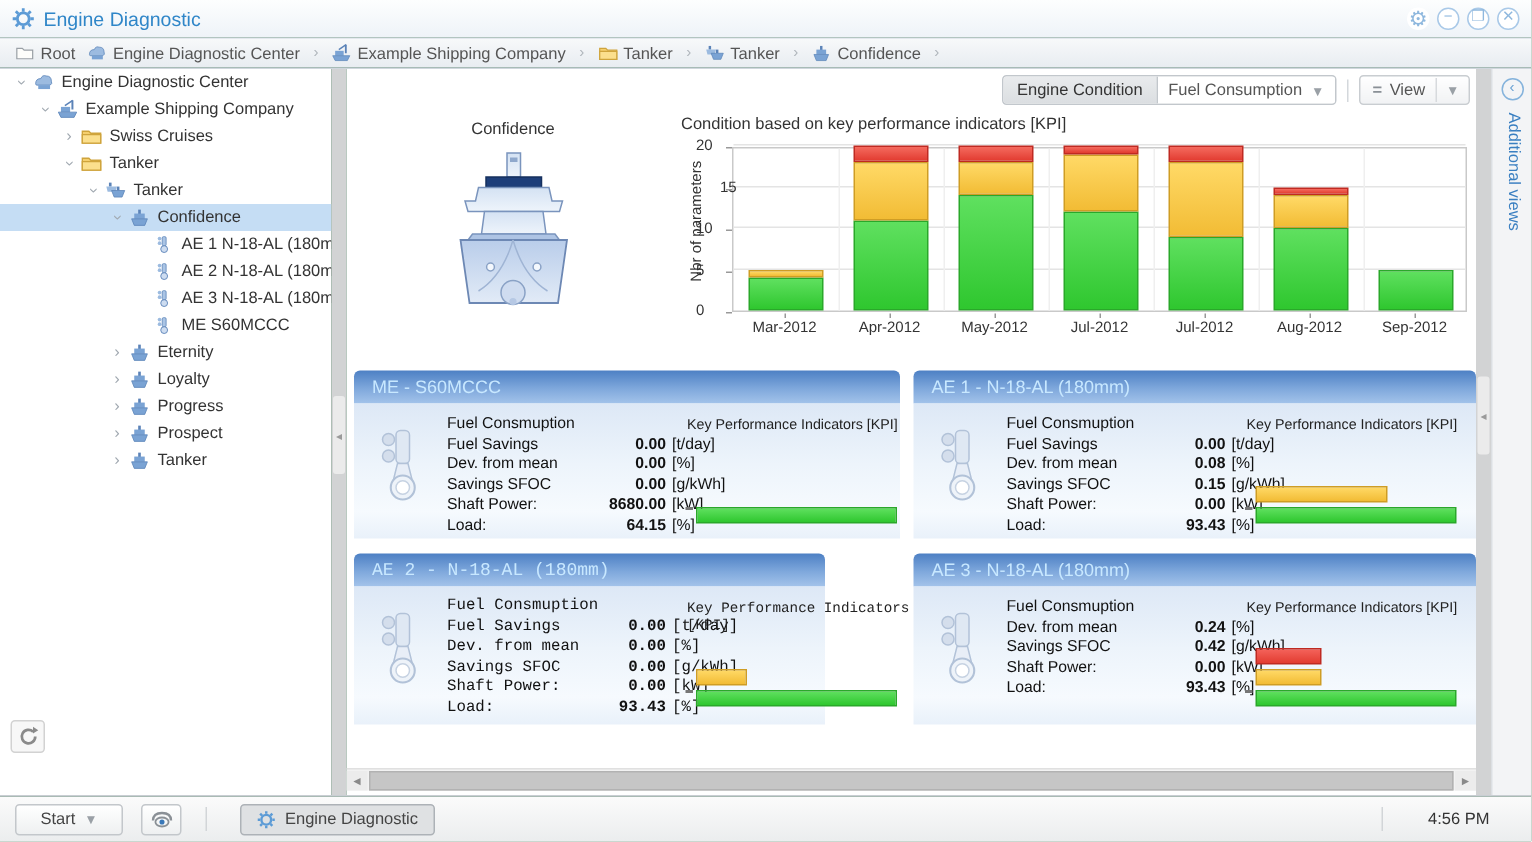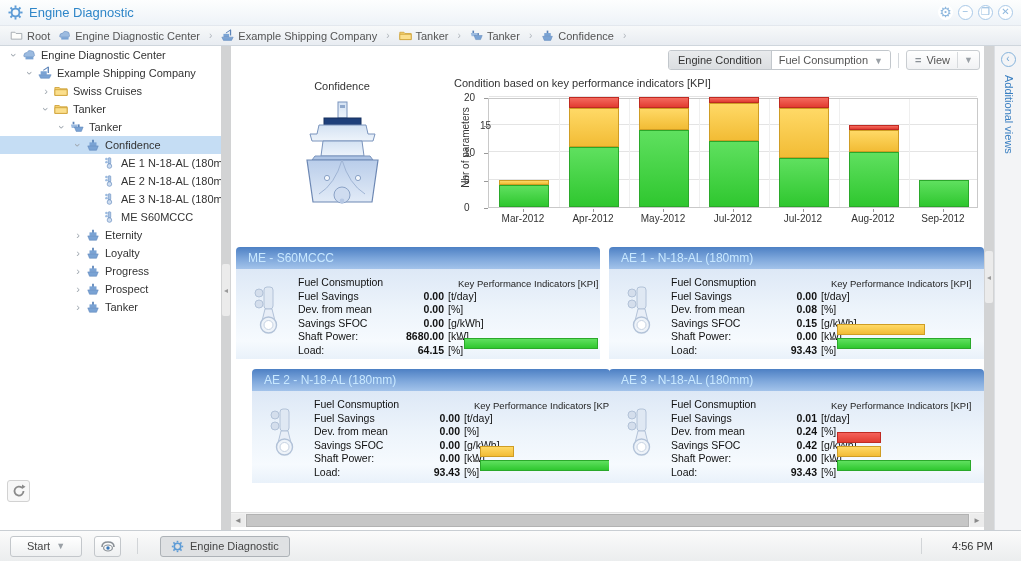--- a/index.html
+++ b/index.html
@@ -74,21 +74,21 @@
   .ylab { position:absolute; left:219px; top:96px; font-size:10px; color:#333; transform:rotate(-90deg); transform-origin:center; width:110px; text-align:center; margin-left:-40px; }
   .ytick { position:absolute; font-size:10px; color:#333; width:18px; text-align:left; }
   .ymark { position:absolute; width:4px; height:1px; background:#999; }
   .xlab { position:absolute; top:167px; width:70px; text-align:center; font-size:10px; color:#333; }
   .xmark { position:absolute; top:163px; width:1px; height:3px; background:#999; }
 
   
   .panel { position:absolute; border-radius:4px 4px 0 0; }
   .panel.pos0 { left:5px;   top:201px; width:364px; height:112px; }
   .panel.pos1 { left:378px; top:201px; width:375px; height:112px; }
-  .panel.pos2 { left:21px;   top:323px; width:358px; height:114px; }
+  .panel.pos2 { left:5px;   top:323px; width:314px; height:114px;font-family:Liberation Mono, monospace; }
   .panel.pos3 { left:378px; top:323px; width:375px; height:114px; }
   .phead { height:22px; border-radius:4px 4px 0 0; padding:4px 0 0 12px; font-size:12px; color:#c8e8ff;
     background:linear-gradient(#4d80c4,#7fa8dc 55%,#a3c3ea); cursor:pointer; }
   .pbody { position:relative; height:calc(100% - 22px);
     background:linear-gradient(#dde8f6,#edf4fb 45%,#f6fafe 80%,#e9f1fa); }
   .pbody .eicon { position:absolute; left:13px; top:14px; }
   .pinfo { position:absolute; left:62px; top:7px; font-size:10.5px; color:#111; }
   .pinfo .irow { height:13.5px; line-height:13.5px; white-space:nowrap; }
   .ilabel { display:inline-block; width:100px; }
   .ivalue { display:inline-block; width:46px; text-align:right; font-weight:bold; }
@@ -557,21 +557,20 @@
             <div class="eicon"><svg width="36" height="52" viewBox="0 0 36 52">
                 <circle cx="10" cy="10" r="4" fill="#d4deec" stroke="#b2c2d8"></circle>
                 <circle cx="10" cy="21" r="4" fill="#d4deec" stroke="#b2c2d8"></circle>
                 <rect x="15" y="4" width="9" height="22" rx="3" fill="#dfe8f3" stroke="#b2c2d8"></rect>
                 <path d="M16 26 L23 26 L26 38 L13 38 Z" fill="#e8eef7" stroke="#b2c2d8"></path>
                 <circle cx="19.5" cy="42" r="8" fill="#eef3f9" stroke="#b2c2d8" stroke-width="1.4"></circle>
                 <circle cx="19.5" cy="42" r="4.5" fill="#fff" stroke="#c6d2e2"></circle>
               </svg></div>
             <div class="pinfo">
               <div class="irow">Fuel Consmuption</div>
-              <div class="irow"><span class="ilabel">Fuel Savings</span><span class="ivalue">0.01</span><span class="iunit">[t/day]</span></div>
               <div class="irow"><span class="ilabel">Dev. from mean</span><span class="ivalue">0.24</span><span class="iunit">[%]</span></div>
               <div class="irow"><span class="ilabel">Savings SFOC</span><span class="ivalue">0.42</span><span class="iunit">[g/kWh]</span></div>
               <div class="irow"><span class="ilabel">Shaft Power:</span><span class="ivalue">0.00</span><span class="iunit">[kW]</span></div>
               <div class="irow"><span class="ilabel">Load:</span><span class="ivalue">93.43</span><span class="iunit">[%]</span></div>
             </div>
             <div class="kpi-label">Key Performance Indicators [KPI]</div>
             <div class="kpi-bars">
               <div class="kbar red" style="bottom: 28px; width: 44.22px;"></div>
               <div class="kbar yellow" style="bottom: 14px; width: 44.22px;"></div>
               <div class="kbar green" style="bottom: 0px; width: 134px;"></div>

